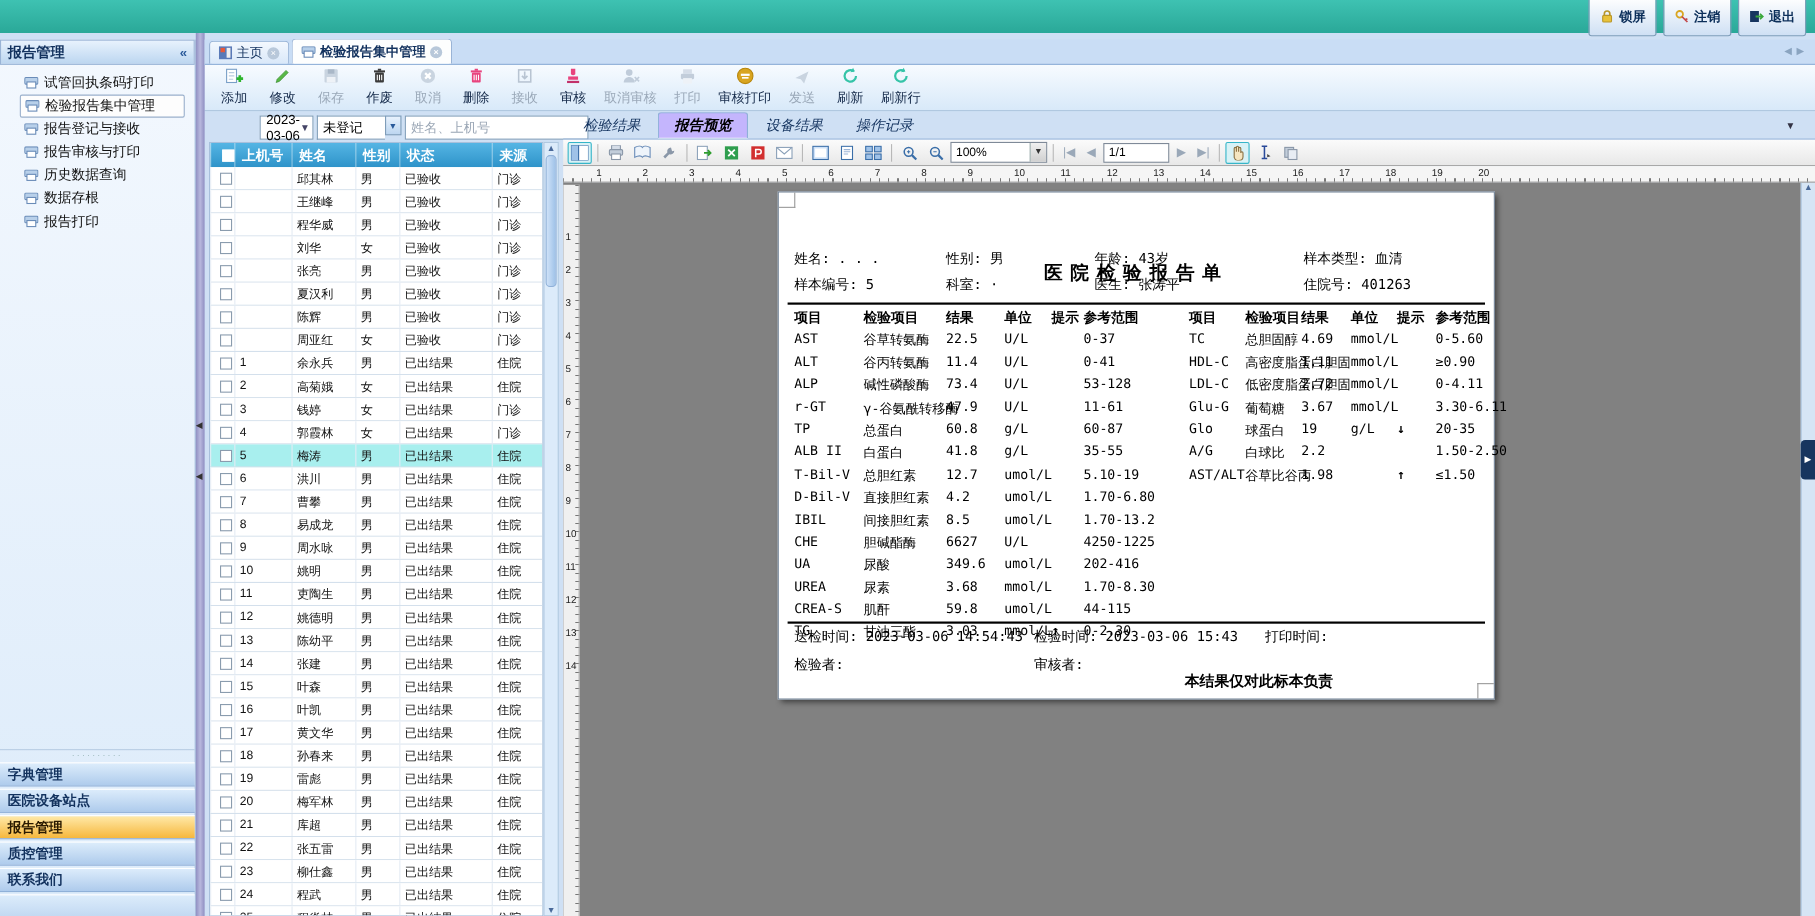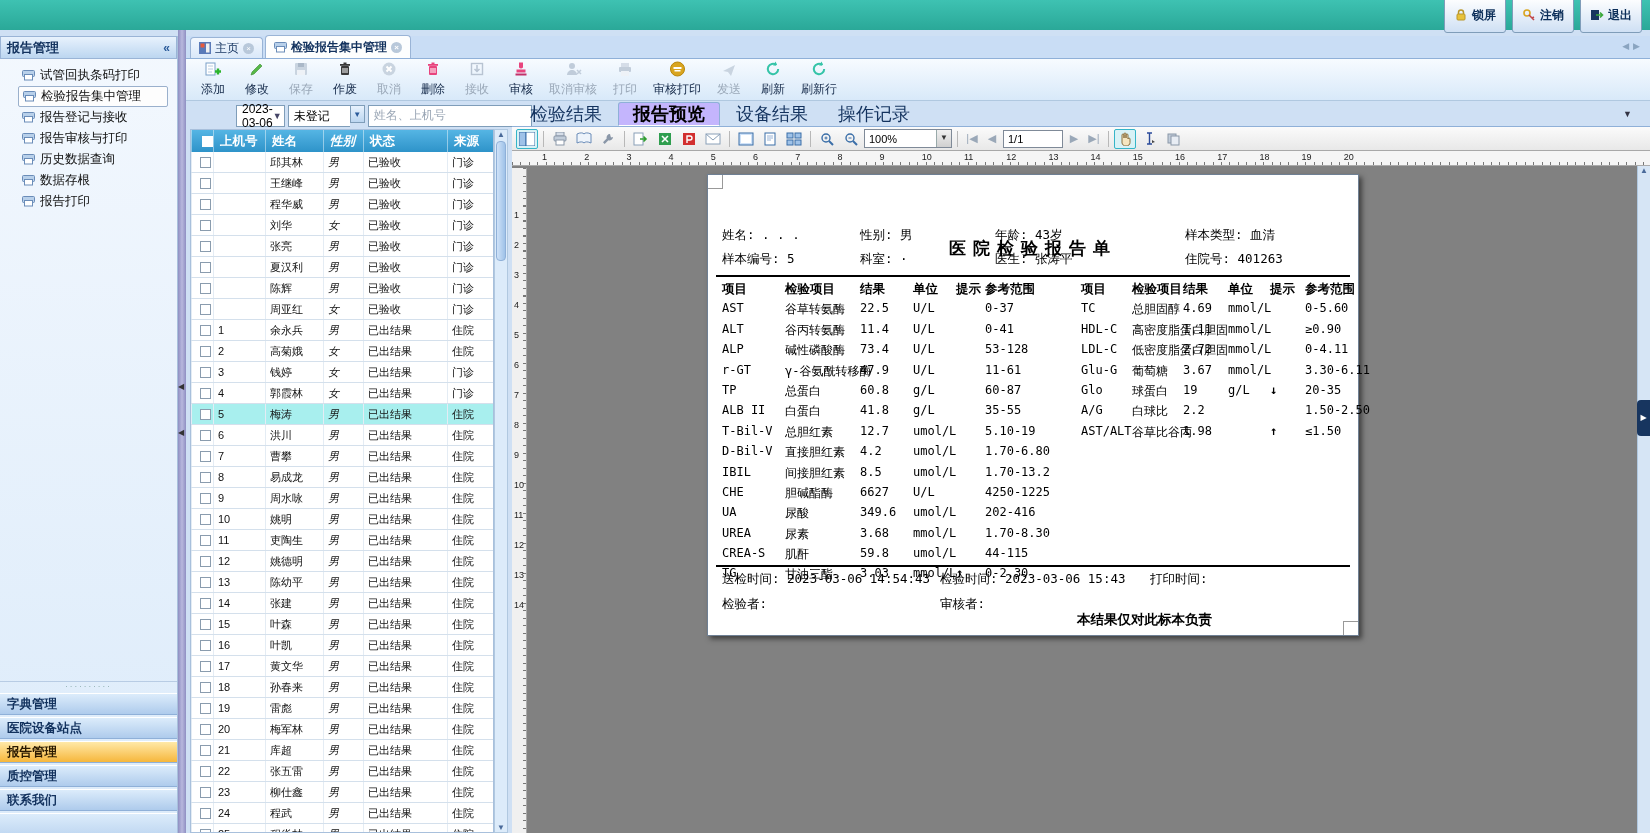--- a/index.html
+++ b/index.html
@@ -34,37 +34,37 @@
   .tool-btn { min-width:42px; height:38px; display:flex; flex-direction:column; align-items:center; justify-content:center; gap:1px; font-size:12px; color:#152a4a; cursor:pointer; padding:0 5px; border-radius:3px; }
   .tool-btn .lab { white-space:nowrap; }
   .tool-btn.disabled { color:#9aa8b8; }
   .content { flex:1; display:flex; min-height:0; }
   
   .listpanel { width:322px; display:flex; flex-direction:column; padding:2px 0 0 4px; min-height:0; }
   .filterrow { height:26px; display:flex; align-items:center; gap:3px;margin-left:46px; }
   .combo { height:22px; background:#fff; border:1px solid #7f9db9; display:flex; align-items:center; justify-content:space-between; font-size:12px; padding:0 2px 0 5px; cursor:pointer; }
   .combo .car { font-size:9px; color:#446; }
   .combo-btn { width:15px; height:18px; background:linear-gradient(#e8f2fd,#bcd6f0); border:1px solid #7f9db9; font-size:8px; color:#2a5a9a; text-align:center; line-height:17px; }
-  .search-input { flex:1; height:22px; border:1px solid #7f9db9; font-size:12px; padding:0 5px; color:#333; font-family:Liberation Mono, monospace; }
+  .search-input { flex:1; height:22px; border:1px solid #7f9db9; font-size:12px; padding:0 5px; color:#333; font-family:Liberation Serif, serif; }
   .search-input::placeholder { color:#9aa6b5; }
   .ptable { flex:1; display:flex; min-height:0; }
   .ptable-main { flex:1; display:flex; flex-direction:column; overflow:hidden; border:1px solid #a8c0dc; background:#fff; }
   .phead { height:22px; background:linear-gradient(#55b5e4,#2e93c9); display:flex; color:#fff; font-size:12.5px; font-weight:bold; align-items:center; flex:none; }
   .phead .c { border-left:1px solid rgba(255,255,255,.45); padding-left:6px; height:100%; display:flex; align-items:center; }
   .prow { height:21px; display:flex; align-items:center; font-size:11px; color:#111; border-bottom:1px solid #d4e0ec; flex:none; background:#fff; }
   .prow .c { padding-left:4px; border-left:1px solid #e4ecf4; height:100%; display:flex; align-items:center; }
   .prow.selected { background:#a8efee; }
   .cb { width:11px; height:11px; border:1px solid #8a9cae; background:#fff; margin-left:4px; }
-  .col-ck{width:22px;flex:none;} .col-id{width:52px;flex:none;} .col-nm{width:58px;flex:none;} .col-sx{width:40px;flex:none;font-style:italic;} .col-st{width:84px;flex:none;} .col-sc{flex:1;}
+  .col-ck{width:22px;flex:none;} .col-id{width:52px;flex:none;} .col-nm{width:58px;flex:none;} .col-sx{width:40px;flex:none;} .col-st{width:84px;flex:none;} .col-sc{flex:1;}
   .vscroll { width:14px; background:#dcebfa; border:1px solid #b0c8e0; display:flex; flex-direction:column; align-items:center; font-size:8px; color:#4a6a9a; flex:none; }
   .vscroll .thumb { width:10px; background:linear-gradient(90deg,#cfe2f8,#9fc2e8); border:1px solid #8fb0d8; border-radius:4px; }
   
   .preview { flex:1; display:flex; flex-direction:column; min-width:0; position:relative; padding-left:4px; }
   .ptabs { height:26px; display:flex; align-items:flex-end; gap:2px; padding-left:4px; border-bottom:1px solid #8fb0d8; }
-  .ptab { height:24px; padding:0 14px; display:flex; align-items:center; font-size:18px; color:#13325e; cursor:pointer; }
+  .ptab { height:24px; padding:0 14px; display:flex; align-items:center; font-size:13px; color:#13325e; cursor:pointer;font-style:italic; }
   .ptab.active { background:#c4b5fd; border:1px solid #8fb0d8; border-bottom:1px solid #fdfefe; border-radius:3px 3px 0 0; font-weight:bold; color:#000; }
   .ptab-chev { position:absolute; right:18px; top:8px; color:#334; font-size:9px; }
   .ptoolbar { height:24px; background:linear-gradient(#fbfbfb,#e8e8e8); border-bottom:1px solid #a8a8a8; display:flex; align-items:center; gap:2px; padding-left:4px; }
   .pt-ico { width:22px; height:20px; display:flex; align-items:center; justify-content:center; cursor:pointer; border:1px solid transparent; border-radius:2px; }
   .pt-ico.sel { border-color:#35b5c8; background:#d8f2f6; }
   .pt-sep { width:1px; height:16px; background:#b8b8b8; margin:0 3px; }
   .zoom-combo { width:88px; height:19px; background:#fff; border:1px solid #7f8a98; font-size:11px; display:flex; align-items:center; justify-content:space-between; padding-left:4px; }
   .zoom-combo .db { width:15px; height:17px; background:linear-gradient(#f0f0f0,#d0d0d0); border-left:1px solid #9aa; font-size:8px; text-align:center; line-height:16px; color:#333; }
   .pagebox { width:60px; height:18px; background:#fff; border:1px solid #7f8a98; font-size:11px; padding-left:4px; display:flex; align-items:center; }
   .navg { font-size:11px; color:#9aa8b8; width:18px; text-align:center; cursor:pointer; }

